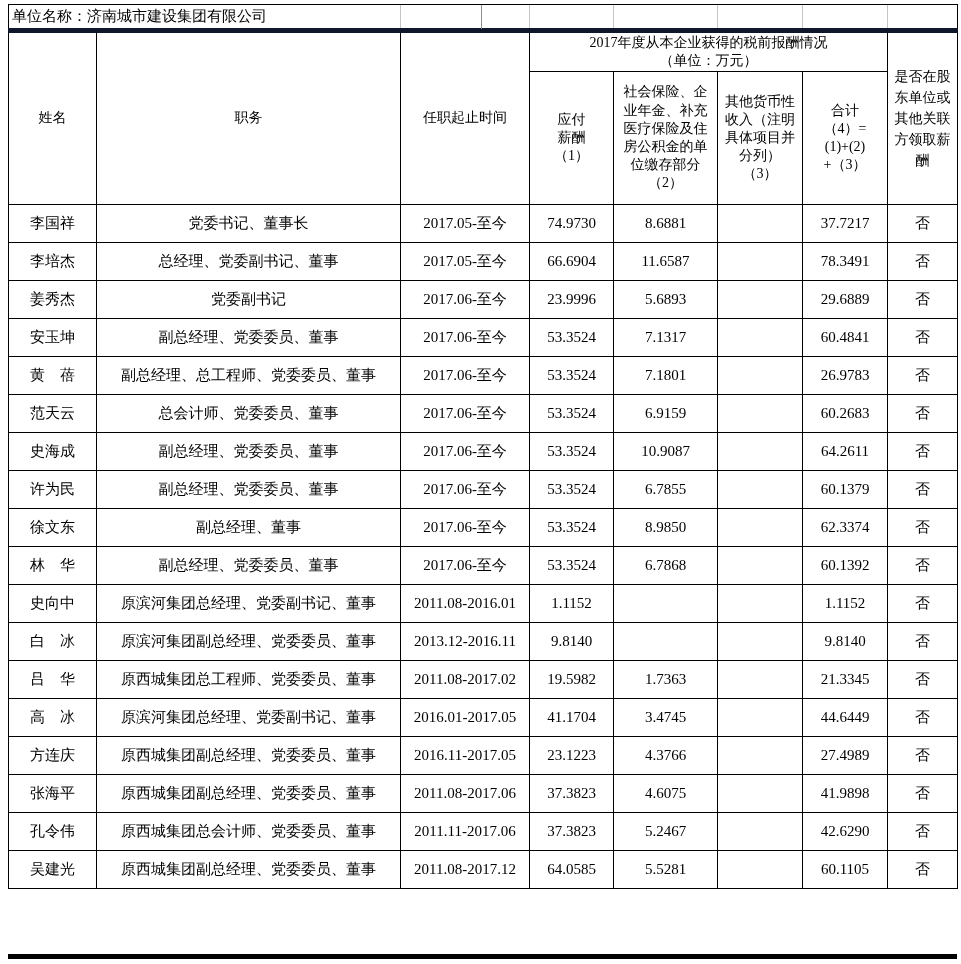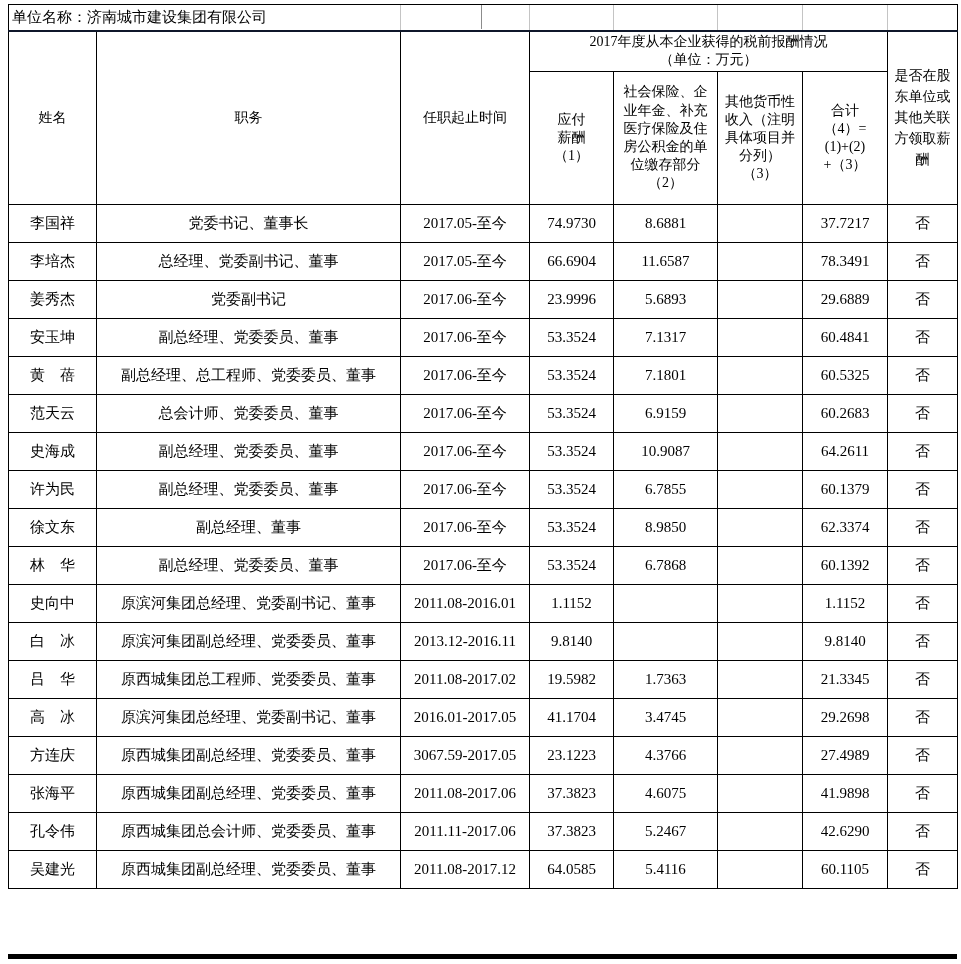--- a/index.html
+++ b/index.html
@@ -22,21 +22,21 @@
     text-align:center;
     vertical-align:middle;
     padding:0 2px;
     overflow:hidden;
   }
   
   tr.r-title { height:26px; }
   tr.r-title td {
     border:none;
     border-top:1px solid #000;
-    border-bottom:2px solid #0f172a;
+    border-bottom:5px solid #0f172a;
   }
   tr.r-title td.title-cell {
     border-left:1px solid #000;
     text-align:left;
     font-size:15px;
     white-space:nowrap;
     overflow:visible;
     padding:0 0 0 3px;
   }
   tr.r-title td.ghost { border-left:1px solid #c4c4c4; }
@@ -169,21 +169,21 @@
           <td>60.4841</td>
           <td>否</td>
         </tr>
         <tr class="r-data">
           <td>黄　蓓</td>
           <td>副总经理、总工程师、党委委员、董事</td>
           <td>2017.06-至今</td>
           <td>53.3524</td>
           <td>7.1801</td>
           <td></td>
-          <td>60.5325</td>
+          <td>26.9783</td>
           <td>否</td>
         </tr>
         <tr class="r-data">
           <td>范天云</td>
           <td>总会计师、党委委员、董事</td>
           <td>2017.06-至今</td>
           <td>53.3524</td>
           <td>6.9159</td>
           <td></td>
           <td>60.2683</td>
@@ -259,27 +259,27 @@
           <td>21.3345</td>
           <td>否</td>
         </tr>
         <tr class="r-data">
           <td>高　冰</td>
           <td>原滨河集团总经理、党委副书记、董事</td>
           <td>2016.01-2017.05</td>
           <td>41.1704</td>
           <td>3.4745</td>
           <td></td>
-          <td>29.2698</td>
+          <td>44.6449</td>
           <td>否</td>
         </tr>
         <tr class="r-data">
           <td>方连庆</td>
           <td>原西城集团副总经理、党委委员、董事</td>
-          <td>3067.59-2017.05</td>
+          <td>2016.11-2017.05</td>
           <td>23.1223</td>
           <td>4.3766</td>
           <td></td>
           <td>27.4989</td>
           <td>否</td>
         </tr>
         <tr class="r-data">
           <td>张海平</td>
           <td>原西城集团副总经理、党委委员、董事</td>
           <td>2011.08-2017.06</td>
@@ -297,21 +297,21 @@
           <td>5.2467</td>
           <td></td>
           <td>42.6290</td>
           <td>否</td>
         </tr>
         <tr class="r-data">
           <td>吴建光</td>
           <td>原西城集团副总经理、党委委员、董事</td>
           <td>2011.08-2017.12</td>
           <td>64.0585</td>
-          <td>5.4116</td>
+          <td>5.5281</td>
           <td></td>
           <td>60.1105</td>
           <td>否</td>
         </tr>
       </tbody>
   </table>
 
   <div class="tick" style="left:481px"></div>
 
   <div class="bottom-bar"></div>

